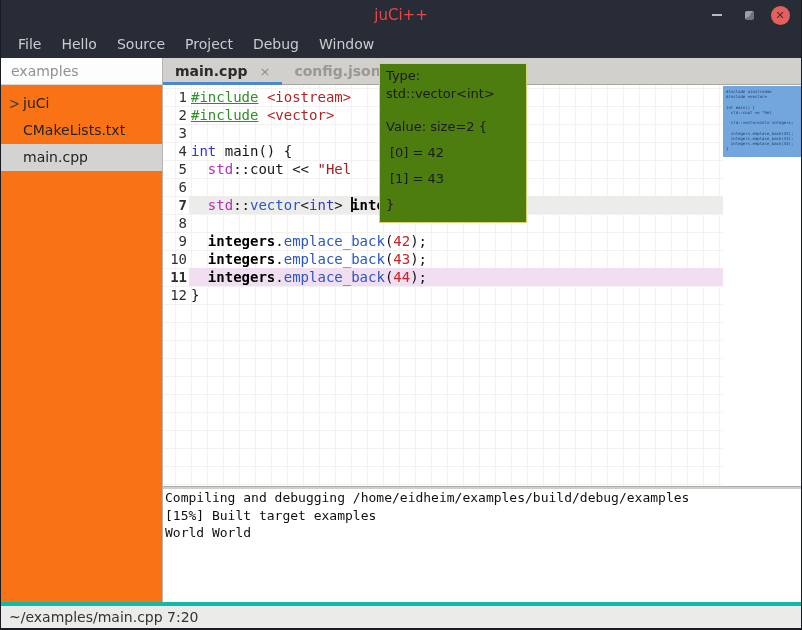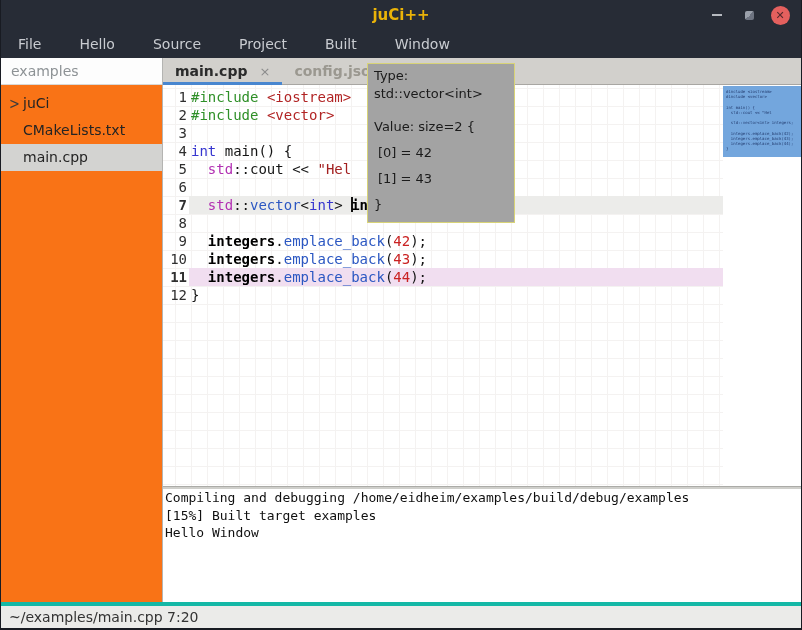--- a/index.html
+++ b/index.html
@@ -1,33 +1,33 @@
 <!DOCTYPE html>
 <html><head>
 <meta charset="utf-8">
 <style>
   html,body{margin:0;padding:0;}
   .window{position:relative;width:802px;height:630px;background:#ffffff;
     font-family:"DejaVu Sans",sans-serif;overflow:hidden;
     border-left:1px solid #181b22;border-right:1px solid #181b22;box-sizing:border-box;}
   
   .titlebar{position:absolute;left:0;top:0;width:100%;height:30px;background:#272c36;}
-  .title-text{position:absolute;left:0;right:0;top:6px;text-align:center;color:#eab308;
-    font-size:15px;font-weight:700;}
+  .title-text{position:absolute;left:0;right:0;top:6px;text-align:center;color:#ef4444;
+    font-size:15px;font-weight:400;}
   .win-btn{position:absolute;top:0;height:30px;display:flex;align-items:center;justify-content:center;}
   .btn-min{right:72px;width:24px;}
   .btn-min .dash{width:10px;height:2px;background:#b6bac0;}
   .btn-restore{right:40px;width:24px;}
   .btn-restore .sq{width:9px;height:9px;background:linear-gradient(135deg,#9aa0aa 50%,#6e7481 50%);border-radius:2px;}
   .btn-close{right:8px;width:26px;}
   .btn-close .circle{width:19px;height:19px;border-radius:50%;background:#e4605e;color:#55282c;
     font-size:11px;font-weight:bold;display:flex;align-items:center;justify-content:center;line-height:1;}
   
   .menubar{position:absolute;left:0;top:30px;width:100%;height:28px;background:#272c36;
-    display:flex;align-items:center;gap:28px;padding-left:12px;box-sizing:border-box;}
+    display:flex;align-items:center;gap:10px;padding-left:12px;box-sizing:border-box;}
   .menu-item{color:#c9ccd1;font-size:14px;padding:2px 5px;}
   
   .sidebar{position:absolute;left:0;top:58px;width:161px;height:544px;background:#f97316;}
   .sidebar-header{height:26px;line-height:26px;padding-left:10px;color:#8d9295;font-size:14px;
     border-bottom:1px solid #d8d8d6;background:#fdfdfd;}
   .tree{padding-top:5px;}
   .tree-item{position:relative;height:27px;line-height:27px;font-size:14px;color:#242424;padding-left:22px;}
   .tree-item.selected{background:#d3d3d1;}
   .chevron{position:absolute;left:8px;top:0;color:#3c3c3c;font-size:13px;transform:scaleY(1.15);}
   .paned-v{position:absolute;left:161px;top:58px;width:1px;height:544px;background:#b4b4b2;}
@@ -48,21 +48,21 @@
     background-size:16px 18px;background-position:12px 3px;}
   .hl{position:absolute;left:26px;width:534px;height:18px;}
   .hl-current{background:#ececea;}
   .hl-breakpoint{background:#f1def0;}
   .gutter{position:absolute;left:0;top:3px;width:24px;text-align:right;
     font-family:"DejaVu Sans Mono",monospace;font-size:14px;line-height:18px;color:#2f2f2f;}
   .gutter .ln-bold{font-weight:bold;}
   .code{position:absolute;left:28px;top:3px;font-family:"DejaVu Sans Mono",monospace;
     font-size:14px;line-height:18px;white-space:pre;}
   .code-line{height:18px;}
-  .tk-pre{color:#2e8f27;}
+  .tk-pre{color:#2e8f27;text-decoration:underline;}
   .tk-inc{color:#b12424;}
   .tk-str{color:#a32121;}
   .tk-num{color:#ca2222;}
   .tk-kw{color:#3635cf;}
   .tk-ty{color:#2b57c2;}
   .tk-ns{color:#b230b2;}
   .tk-pl{color:#141414;}
   .tk-var{color:#000000;font-weight:bold;}
   .tk-cur{display:inline-block;width:0;height:15px;border-left:2px solid #111;
     vertical-align:-2px;margin-right:-2px;}
@@ -77,22 +77,22 @@
   .terminal{position:absolute;left:162px;top:489px;width:640px;height:113px;background:#ffffff;
     font-family:"DejaVu Sans Mono",monospace;font-size:13px;line-height:17.5px;color:#101010;
     padding:0 2px;box-sizing:border-box;}
   
   .statusbar{position:absolute;left:0;top:602px;width:100%;height:26px;background:#ebebe9;
     border-top:4px solid #14b8a6;box-sizing:border-box;font-size:14px;color:#333333;}
   .status-location{position:absolute;left:8px;top:3px;}
   .status-debug{position:absolute;left:225px;top:3px;}
   .bottom-border{position:absolute;left:0;top:628px;width:100%;height:2px;background:#181b22;}
   
-  .tooltip{position:absolute;left:366px;top:63px;width:148px;box-sizing:border-box;
-    background:#a3a3a3;border:1px solid #d8d377;padding:3px 2px 4px 6px;z-index:50;
+  .tooltip{position:absolute;left:378px;top:63px;width:148px;box-sizing:border-box;
+    background:#4d7c0f;border:1px solid #d8d377;padding:3px 2px 4px 6px;z-index:50;
     font-size:13px;color:#1b1b1b;}
   .tooltip-type{line-height:18px;margin-bottom:11px;}
   .tooltip-value div{line-height:26px;}
   .tooltip-value .indent{padding-left:4px;}
 </style>
 </head>
 <body>
 
 <div class="window">
 
@@ -107,21 +107,21 @@
     <div class="win-btn btn-close">
         <div class="circle">✕</div>
       </div>
   </div>
 
   <div class="menubar">
       <span class="menu-item">File</span>
       <span class="menu-item">Hello</span>
       <span class="menu-item">Source</span>
       <span class="menu-item">Project</span>
-      <span class="menu-item">Built</span>
+      <span class="menu-item">Debug</span>
       <span class="menu-item">Window</span>
     </div>
 
   <div class="sidebar">
     <div class="sidebar-header">examples</div>
     <div class="tree">
         <div class="tree-item"><span class="chevron">&gt;</span><span>juCi</span></div>
         <div class="tree-item"><span>CMakeLists.txt</span></div>
         <div class="tree-item selected"><span>main.cpp</span></div>
       </div>
@@ -183,21 +183,21 @@
         <div class="indent">[0] = 42</div>
         <div class="indent">[1] = 43</div>
         <div>}</div>
       </div>
   </div>
 
   <div class="paned-h"></div>
   <div class="terminal">
       <div>Compiling and debugging /home/eidheim/examples/build/debug/examples</div>
       <div>[15%] Built target examples</div>
-      <div>Hello Window</div>
+      <div>World World</div>
     </div>
 
   <div class="statusbar">
     <div class="status-location">~/examples/main.cpp 7:20</div>
   </div>
   <div class="bottom-border"></div>
 
 </div>
 
 </body></html>

